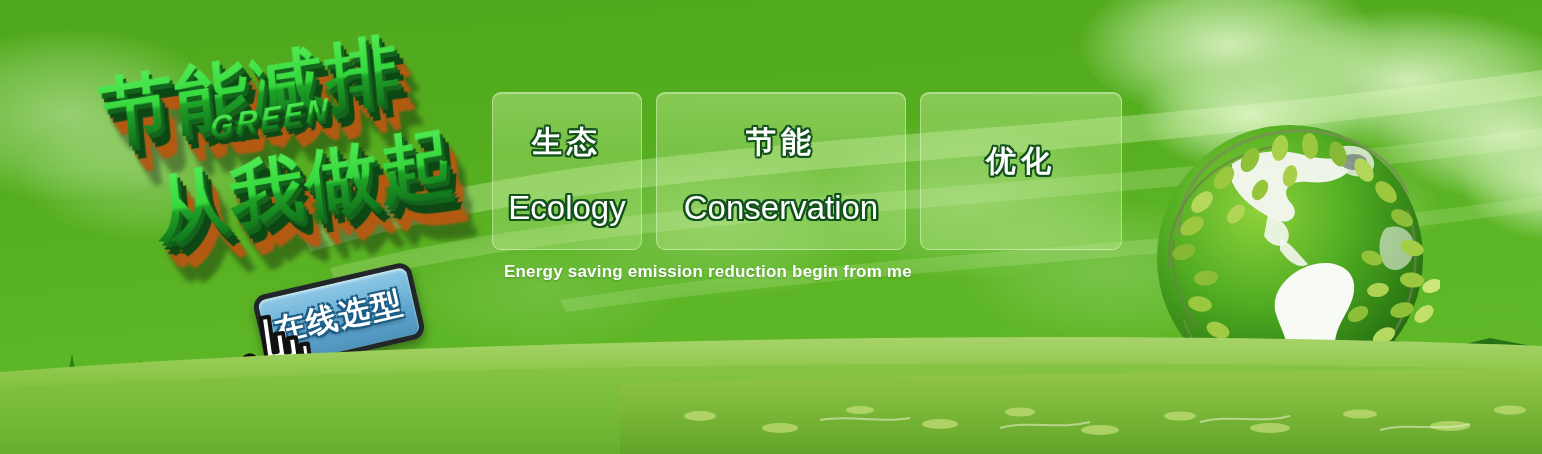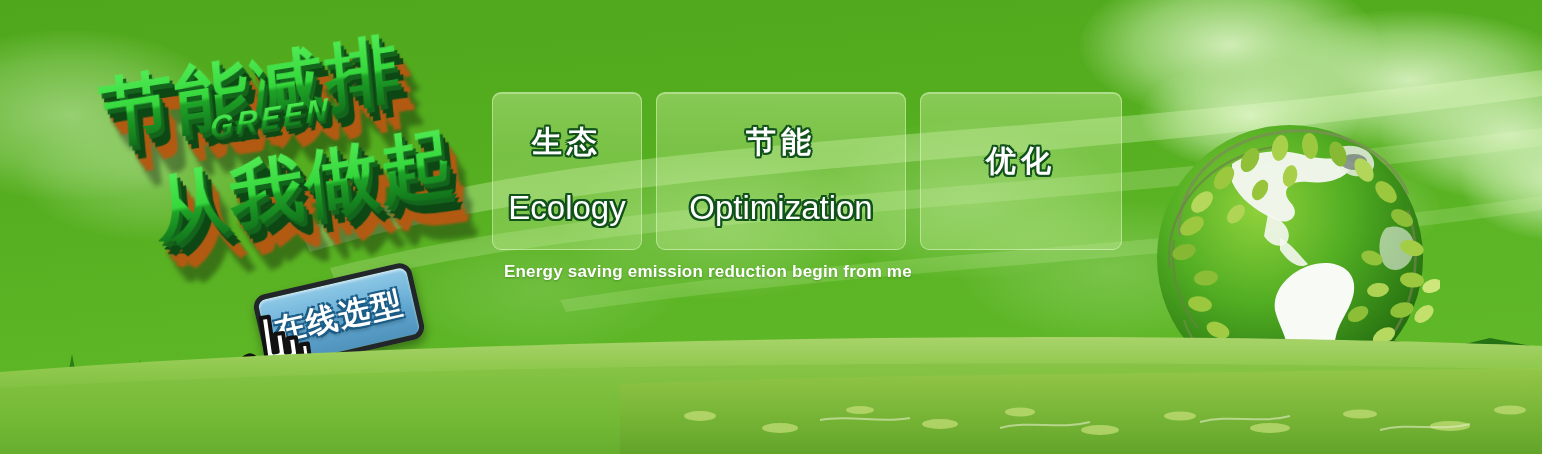--- a/index.html
+++ b/index.html
@@ -255,21 +255,21 @@
     </svg>
   </div>
 
   <div class="cards">
     <div class="card c1">
       <div class="card-cn">生态</div>
       <div class="card-en">Ecology</div>
     </div>
     <div class="card c2">
       <div class="card-cn">节能</div>
-      <div class="card-en">Optimization</div>
+      <div class="card-en">Conservation</div>
     </div>
     <div class="card c3">
       <div class="card-cn">优化</div>
     </div>
   </div>
 
   <div class="tagline">Energy saving emission reduction begin from me</div>
 
   <div class="globe-wrap">
     <svg width="300" height="306" viewBox="0 0 300 306">

